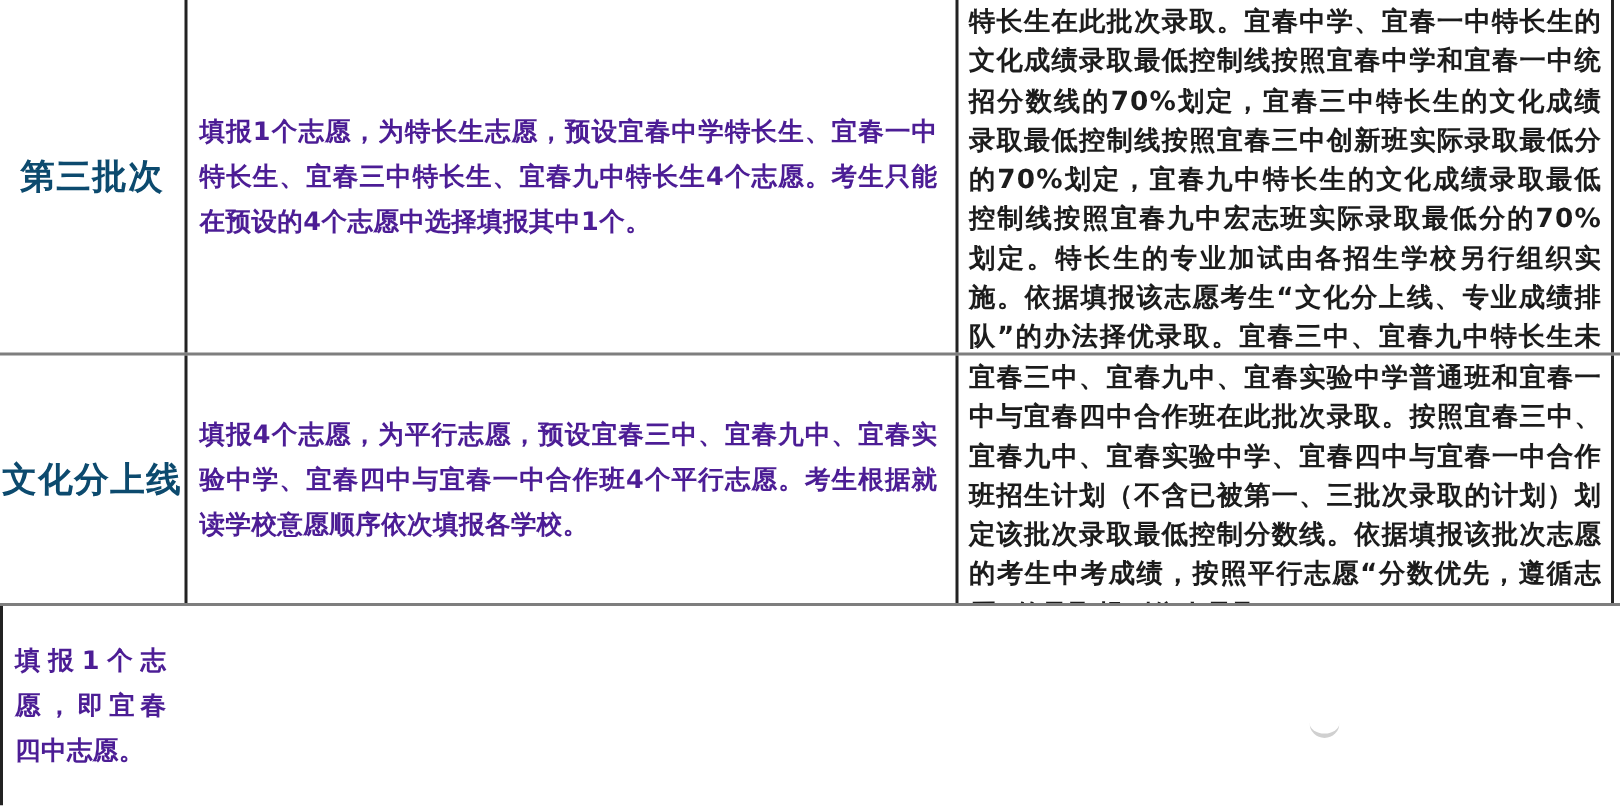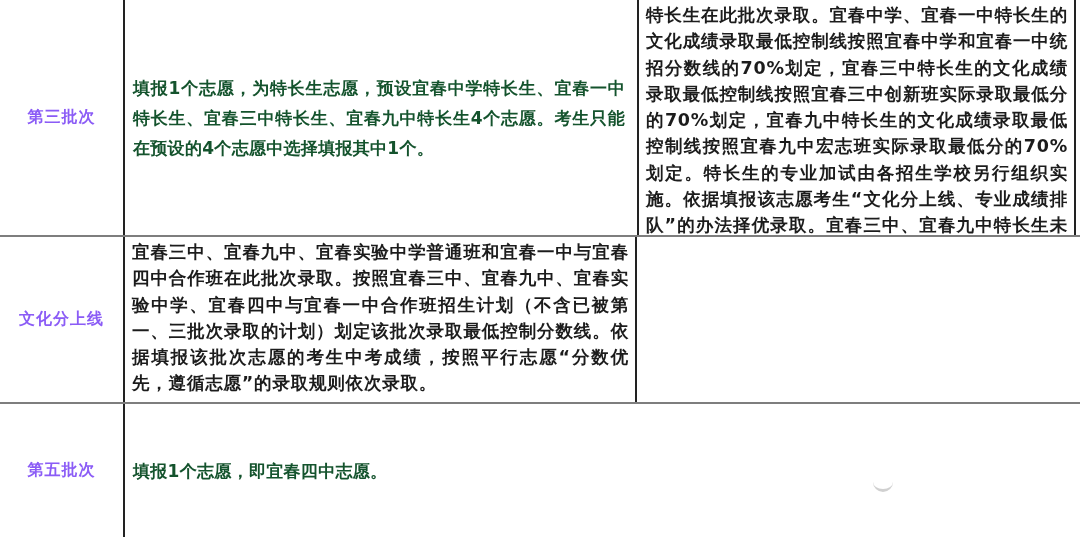--- a/index.html
+++ b/index.html
@@ -35,36 +35,36 @@
   }
   .cell {
     box-sizing: border-box;
     min-height: 0;
     overflow: hidden;
   }
   .batch-cell {
     display: flex;
     align-items: center;
     justify-content: center;
-    font-size: 16px;
+    font-size: 23px;
     font-weight: 600;
     letter-spacing: 1px;
-    color: #8b5cf6;
+    color: #0c4a6e;
   }
   .volunteer-cell {
     border-left: 2px solid #222222;
     display: flex;
     align-items: center;
     padding: 6px 12px 6px 8px;
     font-size: 17px;
     line-height: 30px;
     font-weight: 600;
     letter-spacing: 0.3px;
     text-align: justify;
-    color: #14532d;
+    color: #4c1d95;
   }
   .policy-cell {
     border-left: 2px solid #222222;
     border-right: 2px solid #222222;
     padding: 2px 6px 2px 7px;
     font-size: 17.5px;
     line-height: 26.3px;
     font-weight: 600;
     letter-spacing: 0.8px;
     text-align: justify;
@@ -139,29 +139,29 @@
       </div>
       <div class="cell policy-cell">
         <span class="cjk-wrap">特长生在此批次录取。宜春中学、宜春一中特长生的文化成绩录取最低控制线按照宜春中学和宜春一中统招分数线的70%划定，宜春三中特长生的文化成绩录取最低控制线按照宜春三中创新班实际录取最低分的70%划定，宜春九中特长生的文化成绩录取最低控制线按照宜春九中宏志班实际录取最低分的70%划定。特长生的专业加试由各招生学校另行组织实施。依据填报该志愿考生“文化分上线、专业成绩排队”的办法择优录取。宜春三中、宜春九中特长生未完成录取计划的纳入第四批录取计划。</span>
       </div>
     </div>
 
     <div class="row has-divider">
       <div class="cell batch-cell">
         <span>文化分上线</span>
       </div>
+      <div class="cell volunteer-cell">
+        <span class="cjk-wrap">填报4个志愿，为平行志愿，预设宜春三中、宜春九中、宜春实验中学、宜春四中与宜春一中合作班4个平行志愿。考生根据就读学校意愿顺序依次填报各学校。</span>
+      </div>
       <div class="cell policy-cell">
         <span class="cjk-wrap">宜春三中、宜春九中、宜春实验中学普通班和宜春一中与宜春四中合作班在此批次录取。按照宜春三中、宜春九中、宜春实验中学、宜春四中与宜春一中合作班招生计划（不含已被第一、三批次录取的计划）划定该批次录取最低控制分数线。依据填报该批次志愿的考生中考成绩，按照平行志愿“分数优先，遵循志愿”的录取规则依次录取。</span>
       </div>
     </div>
 
     <div class="row">
-      <div class="cell batch-cell">
-        <span>第五批次</span>
-      </div>
       <div class="cell volunteer-cell">
         <span class="cjk-wrap">填报1个志愿，即宜春四中志愿。</span>
       </div>
     </div>
 
   </div>
 
   <div class="watermark">
     <span class="wm-logo"></span>
     <span class="wm-text">宜春中小学圈</span>

